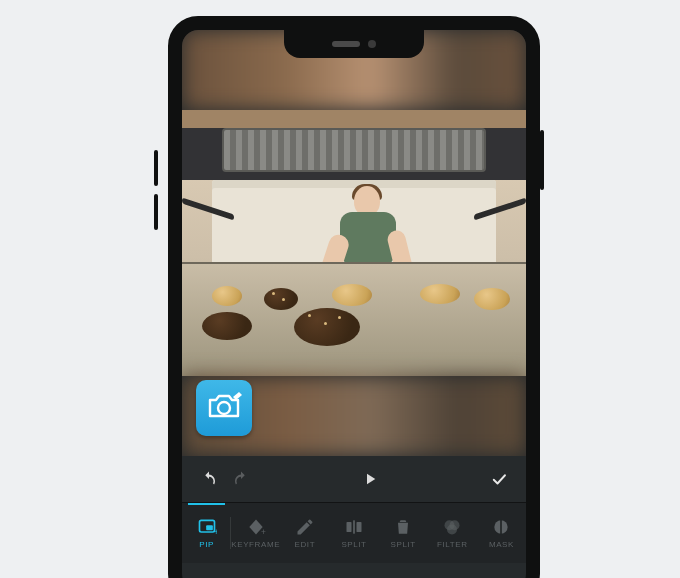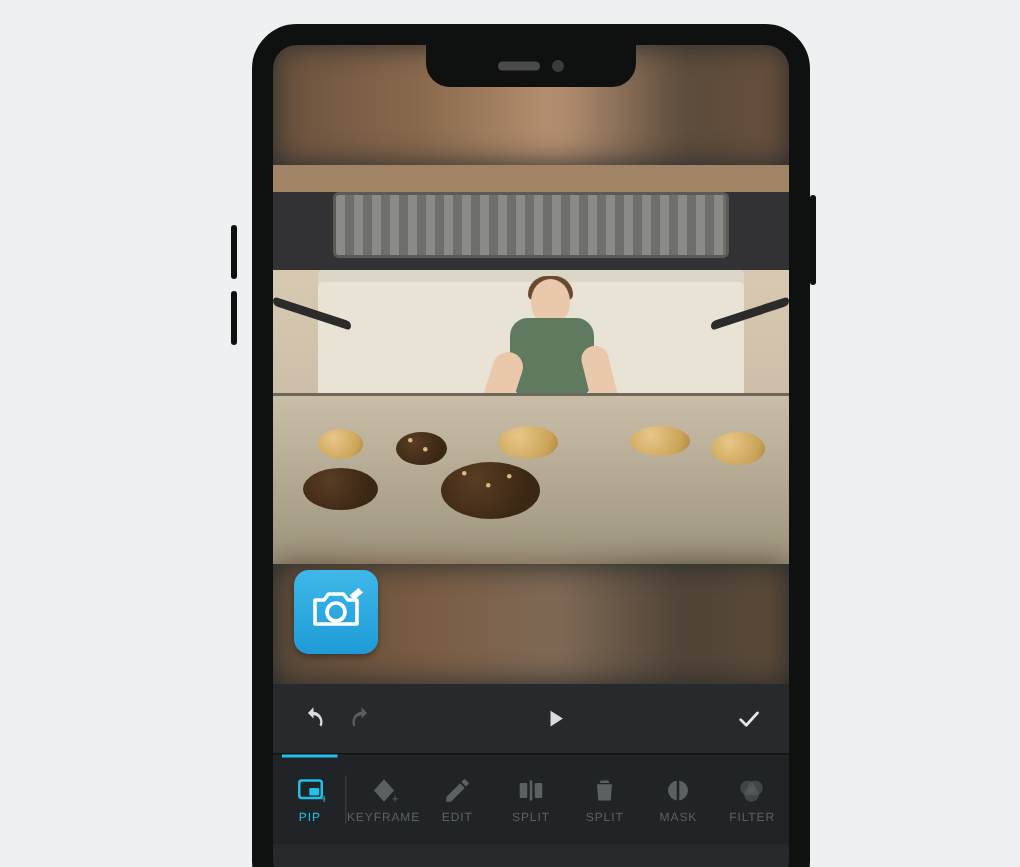--- a/index.html
+++ b/index.html
@@ -203,32 +203,32 @@
         <span class="ic">
             <svg viewBox="0 0 24 24">
               <path d="M6 7h12l-1 13H7L6 7zm3-3h6l1 2H8l1-2z"></path>
             </svg>
           </span>
         <span class="lbl">SPLIT</span>
       </div>
       <div class="tool">
         <span class="ic">
             <svg viewBox="0 0 24 24">
-              <circle cx="12" cy="12" r="8"></circle>
-              <rect x="11" y="3" width="2" height="18" fill="#212426"></rect>
-            </svg>
-          </span>
-        <span class="lbl">MASK</span>
-      </div>
-      <div class="tool">
-        <span class="ic">
-            <svg viewBox="0 0 24 24">
               <circle cx="9" cy="10" r="6" fill-opacity=".55"></circle>
               <circle cx="15" cy="10" r="6" fill-opacity=".55"></circle>
               <circle cx="12" cy="15" r="6" fill-opacity=".55"></circle>
             </svg>
           </span>
         <span class="lbl">FILTER</span>
       </div>
+      <div class="tool">
+        <span class="ic">
+            <svg viewBox="0 0 24 24">
+              <circle cx="12" cy="12" r="8"></circle>
+              <rect x="11" y="3" width="2" height="18" fill="#212426"></rect>
+            </svg>
+          </span>
+        <span class="lbl">MASK</span>
+      </div>
     </div>
 
   </div>
 </div>
 
 </body></html>

